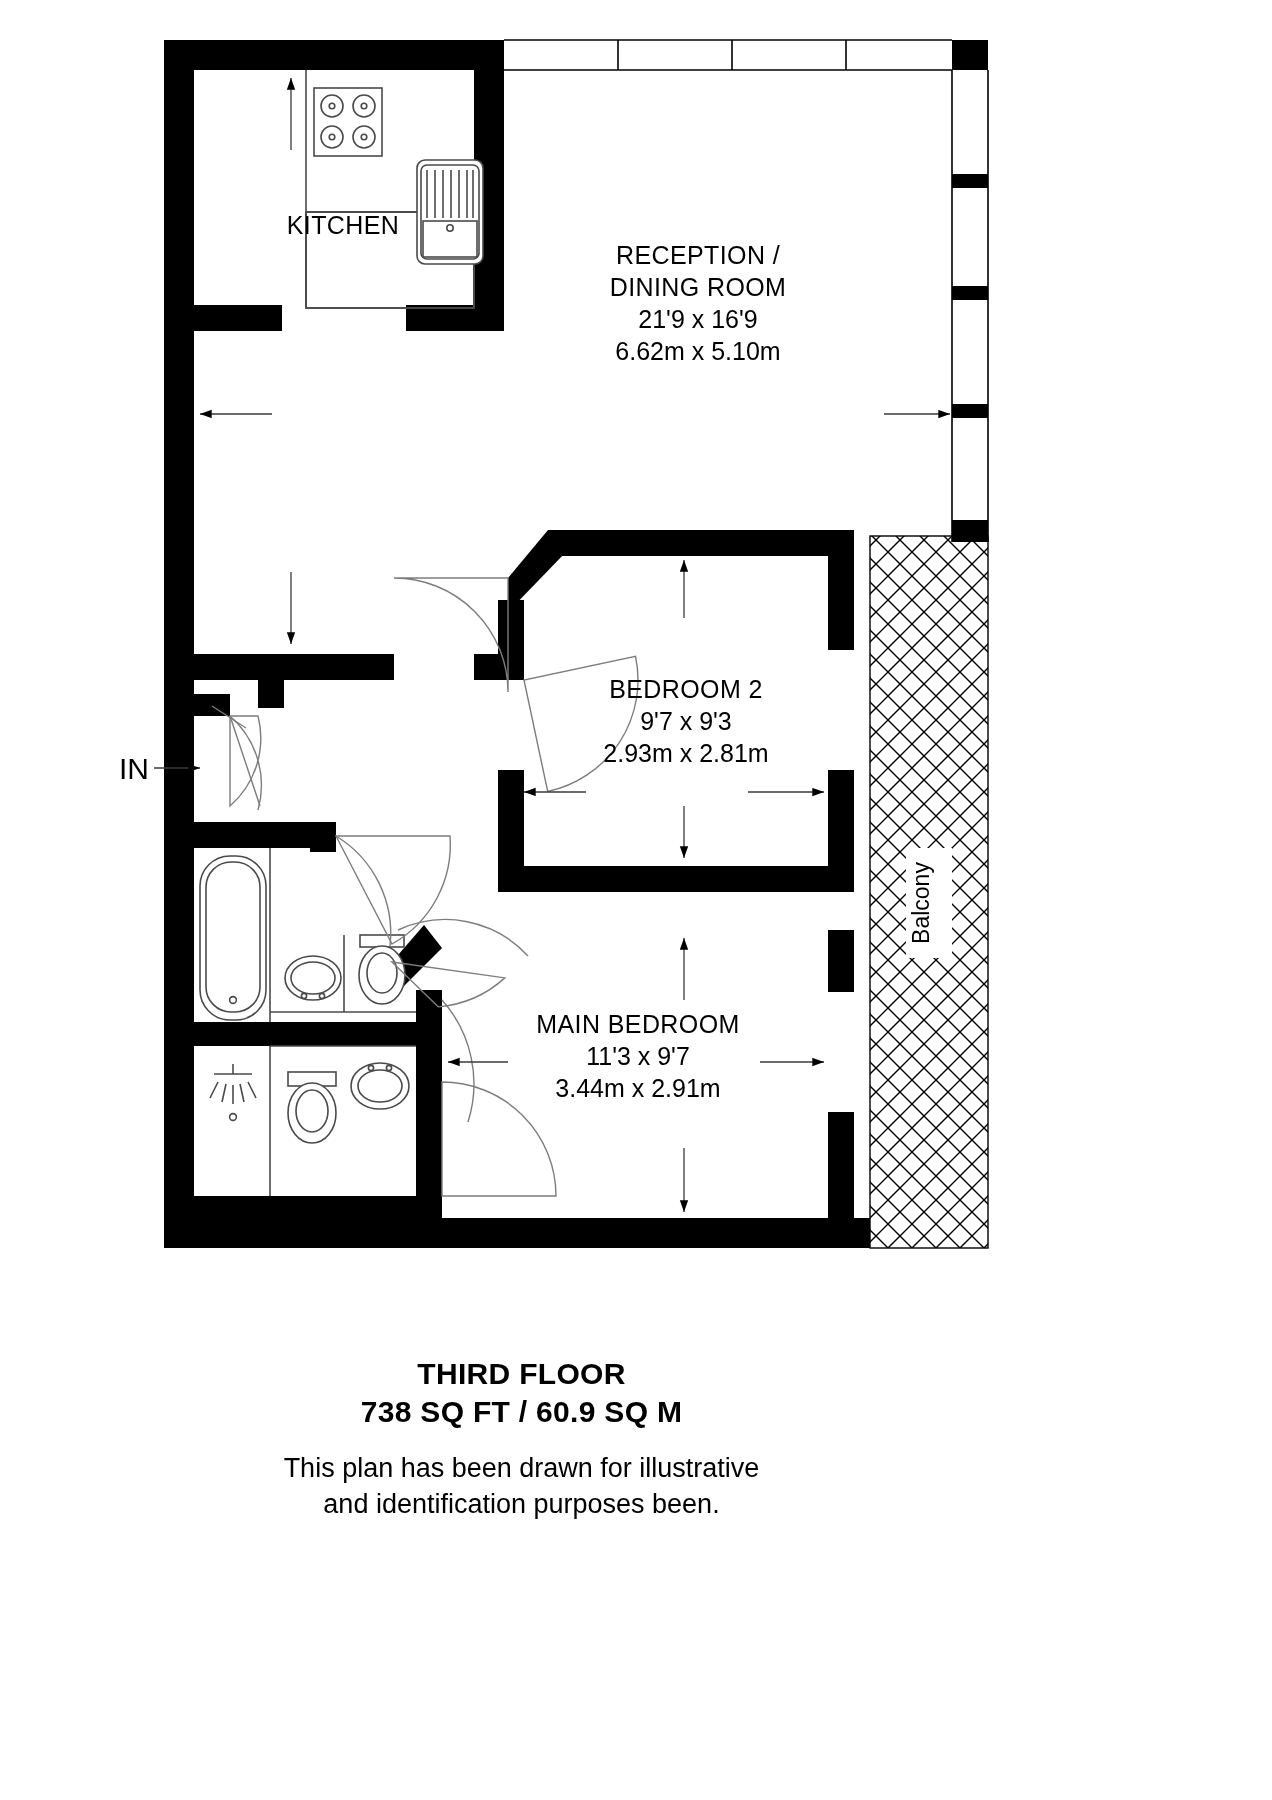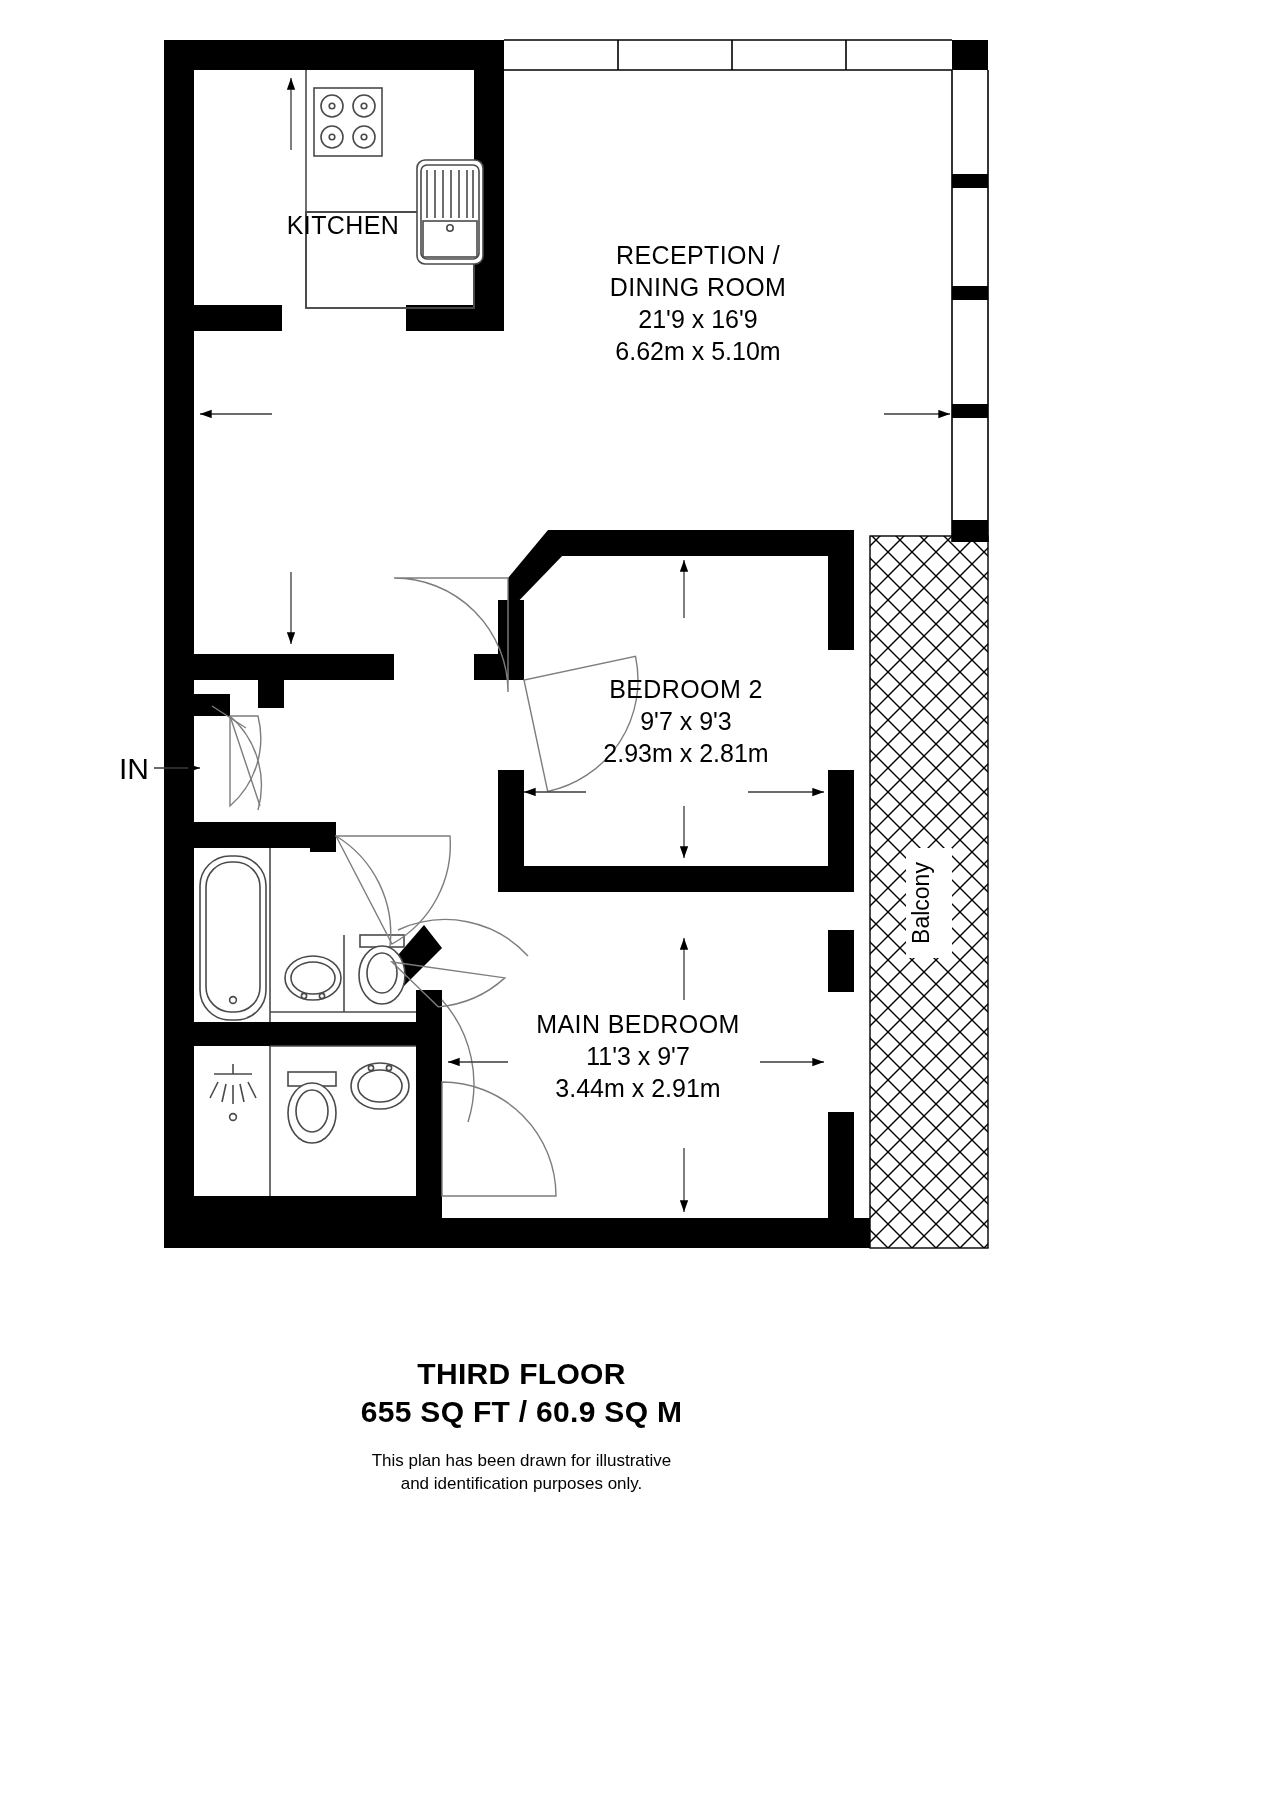--- a/index.html
+++ b/index.html
@@ -45,21 +45,21 @@
     text-align:center;
   }
   #caption .floor-title{
     font-size:30px;font-weight:bold;letter-spacing:0.3px;line-height:1.28;
   }
   #caption .floor-area{
     font-size:30px;font-weight:bold;letter-spacing:0.3px;line-height:1.28;
   }
   #caption .disclaimer{
     margin-top:18px;
-    font-size:17px;font-weight:normal;line-height:1.35;
+    font-size:27px;font-weight:normal;line-height:1.35;
   }
 </style>
 </head>
 <body>
 
 <div id="plan-root">
 
 <svg id="floorplan" viewBox="0 0 1272 1800" xmlns="http://www.w3.org/2000/svg">
 
   <defs>
@@ -294,20 +294,20 @@
 
   <g>
     <text class="inlabel" x="134" y="779">IN</text>
     <path class="dimline" d="M154,768 L200,768" marker-end="url(#ah)" stroke-width="2.2"></path>
   </g>
 
 </svg>
 
 <div id="caption">
   <div class="floor-title">THIRD FLOOR</div>
-  <div class="floor-area">655 SQ FT / 60.9 SQ M</div>
+  <div class="floor-area">738 SQ FT / 60.9 SQ M</div>
   <div class="disclaimer">
     <div>This plan has been drawn for illustrative</div>
-    <div>and identification purposes only.</div>
+    <div>and identification purposes been.</div>
   </div>
 </div>
 
 </div>
 
 </body></html>

